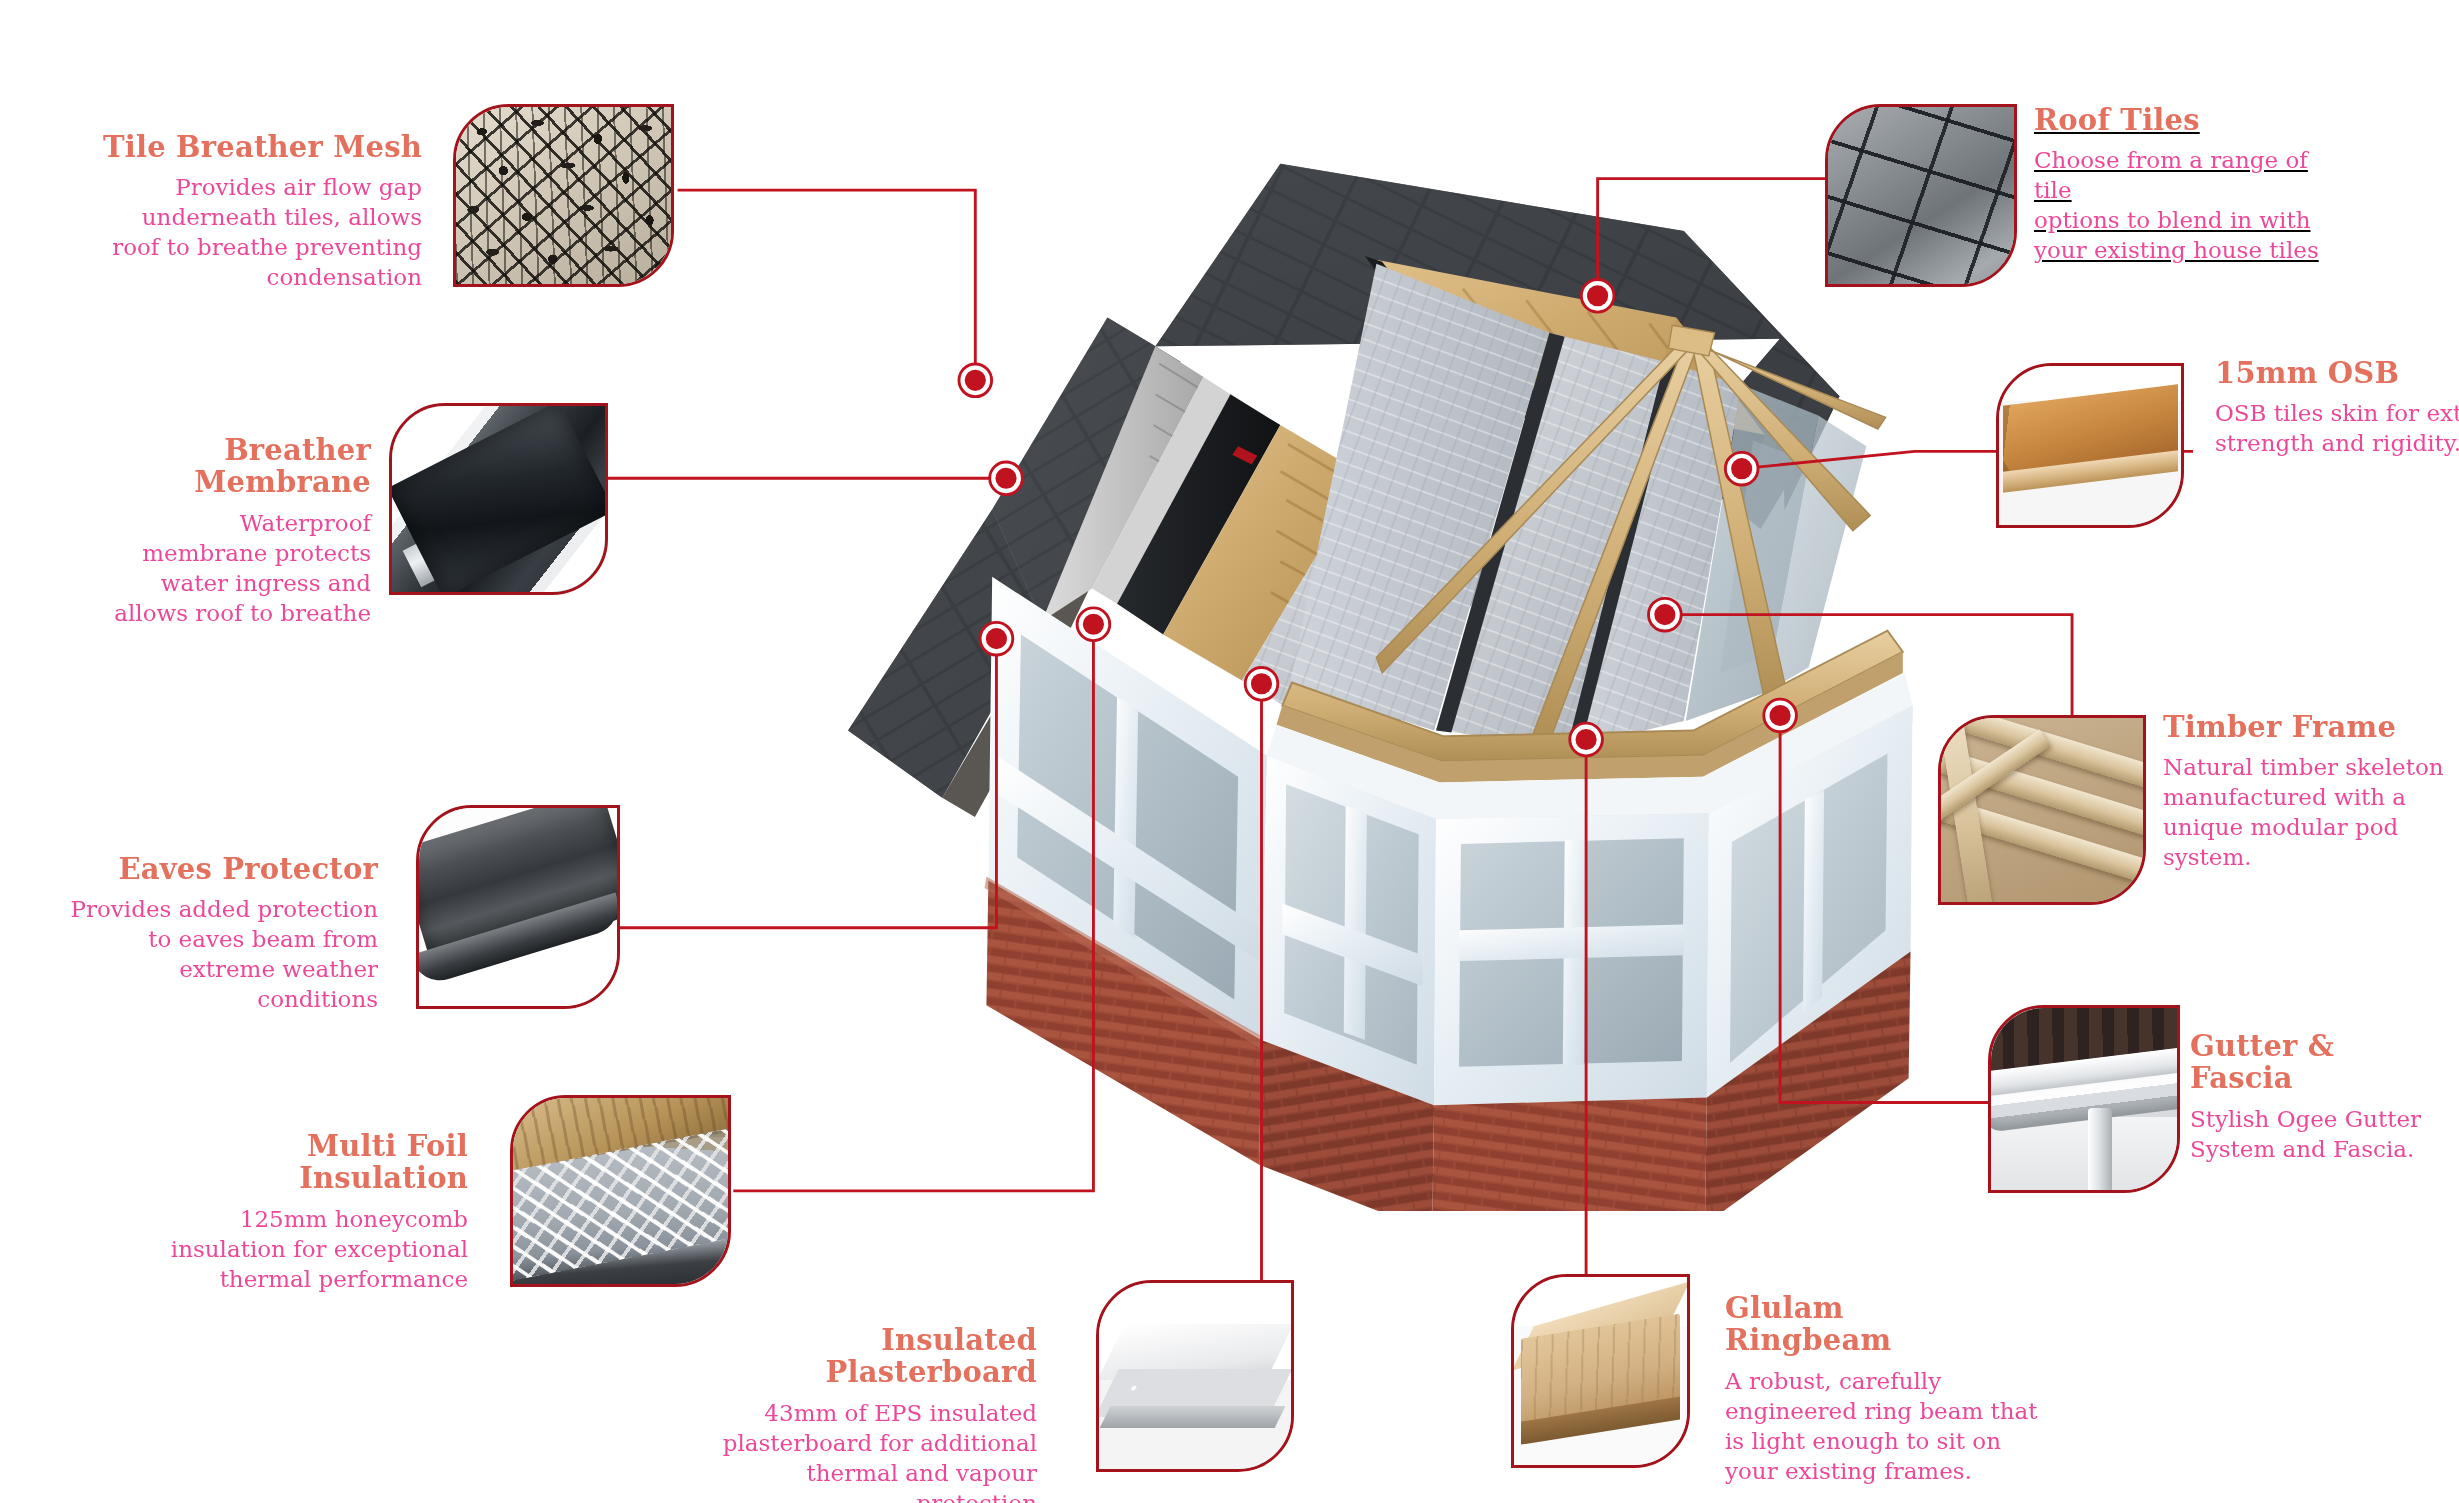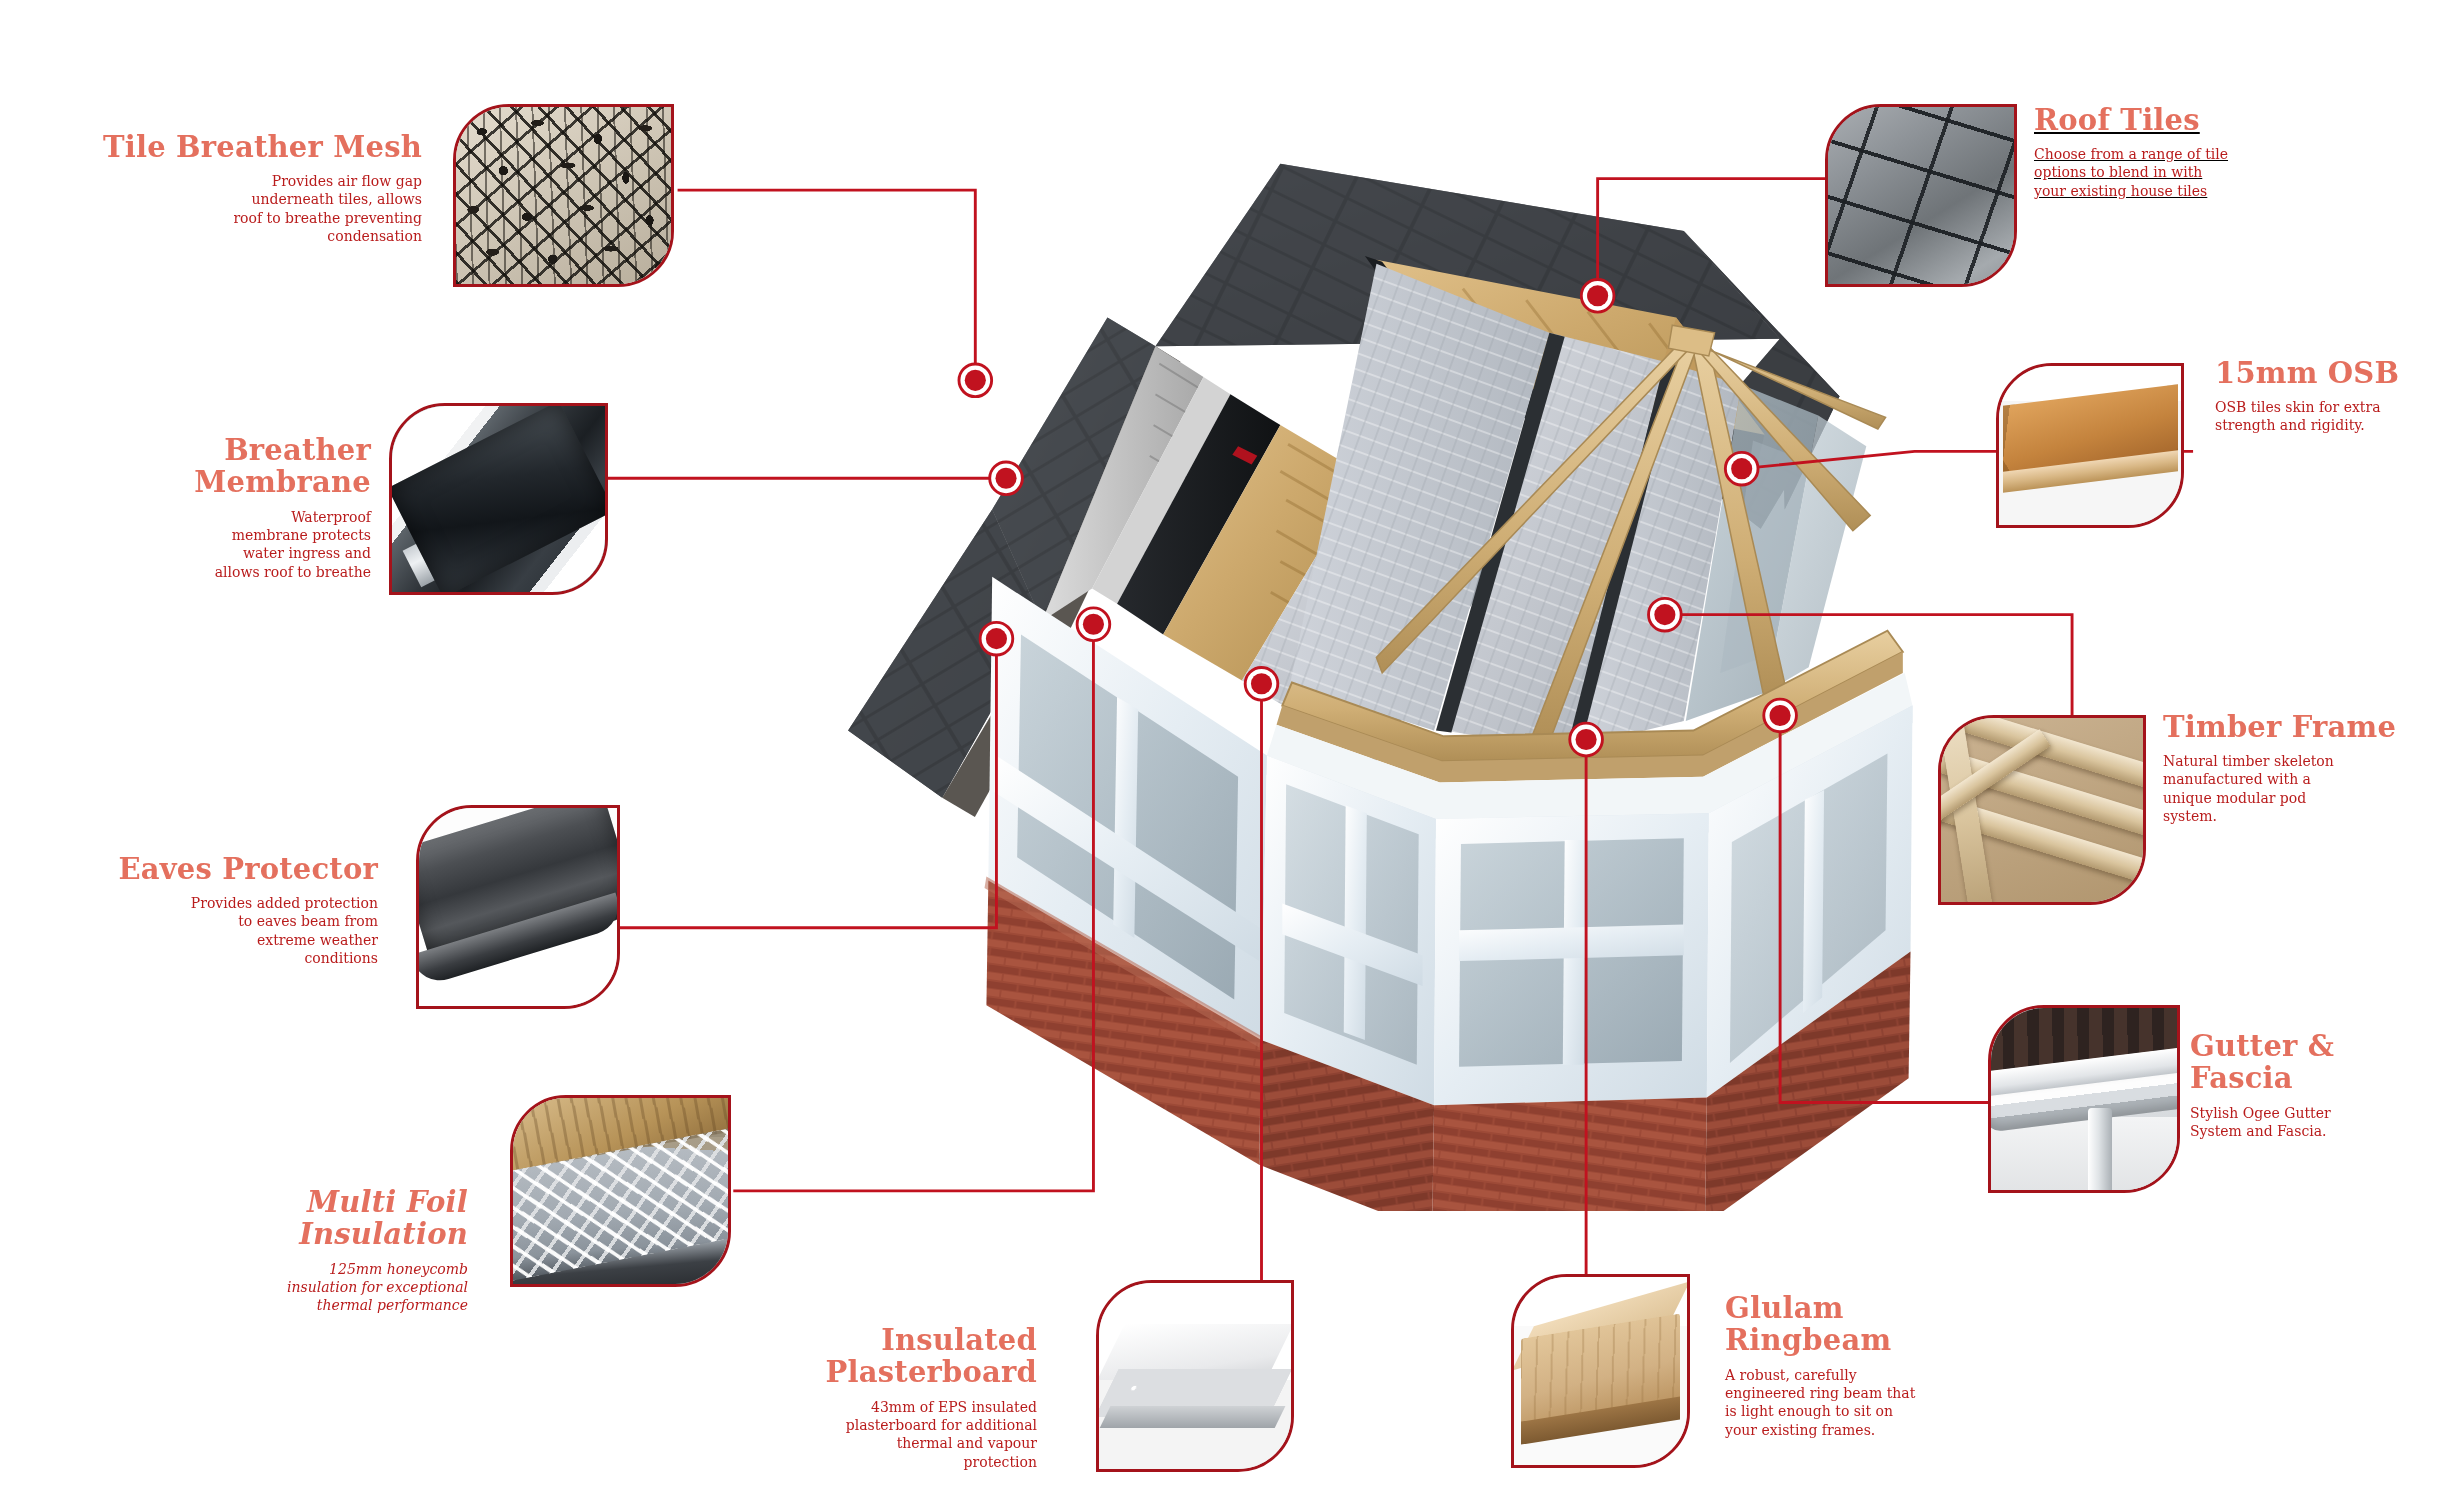--- a/index.html
+++ b/index.html
@@ -46,23 +46,23 @@
     color: #e4705e;
     font-family: "DejaVu Serif", serif;
     font-weight: bold;
     font-size: 29px;
     line-height: 1.12;
     letter-spacing: 0.2px;
     margin-bottom: 8.6px;
     white-space: pre-line;
   }
   .callout-body {
-    color: #b91c1c;
+    color: #ec4899;
     font-family: "DejaVu Serif", serif;
-    font-size: 14px;
+    font-size: 23px;
     line-height: 1.31;
     white-space: pre-line;
   }
   .align-right { text-align: right; }
   .align-left  { text-align: left; }
 
   
   .thumb {
     position: absolute;
     border: 3.8px solid #a4131b;
@@ -621,21 +621,21 @@
   </div>
 
   <div class="callout align-right" style="left:29px; top:853px; width:317px;">
     <div class="callout-title">Eaves Protector</div>
     <div class="callout-body">Provides added protection
 to eaves beam from
 extreme weather
 conditions</div>
   </div>
 
-  <div class="callout align-right" style="left:102px; top:1186px; width:334px;font-style:italic;">
+  <div class="callout align-right" style="left:102px; top:1130px; width:334px;">
     <div class="callout-title">Multi Foil Insulation</div>
     <div class="callout-body">125mm honeycomb
 insulation for exceptional
 thermal performance</div>
   </div>
 
   <div class="callout align-right" style="left:663px; top:1324px; width:342px;">
     <div class="callout-title">Insulated
 Plasterboard</div>
     <div class="callout-body">43mm of EPS insulated

